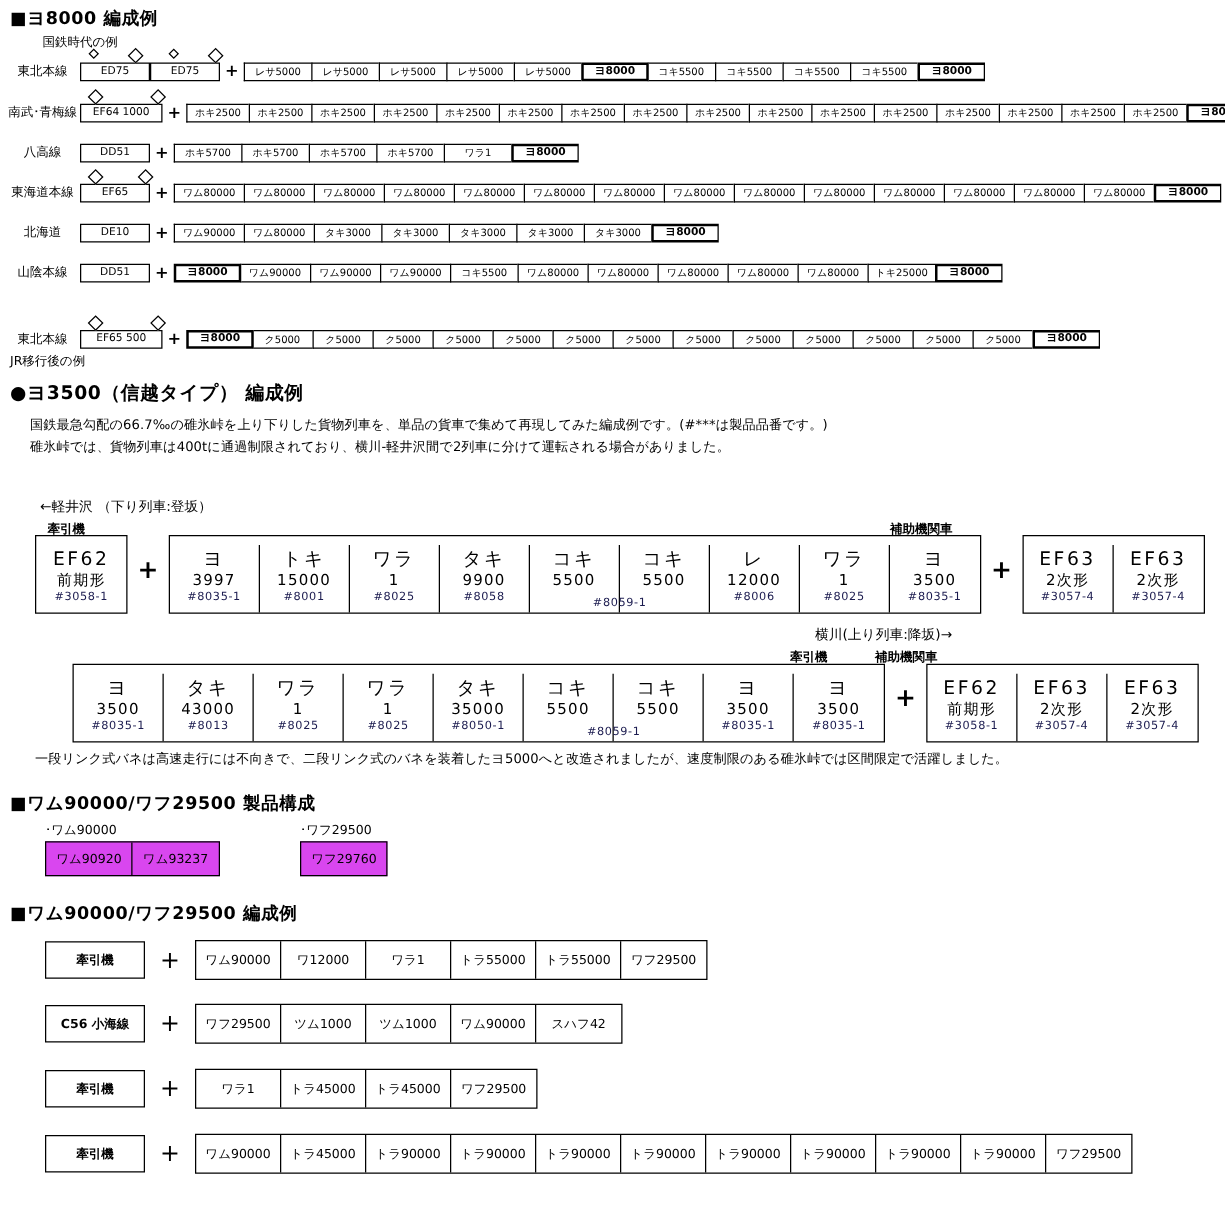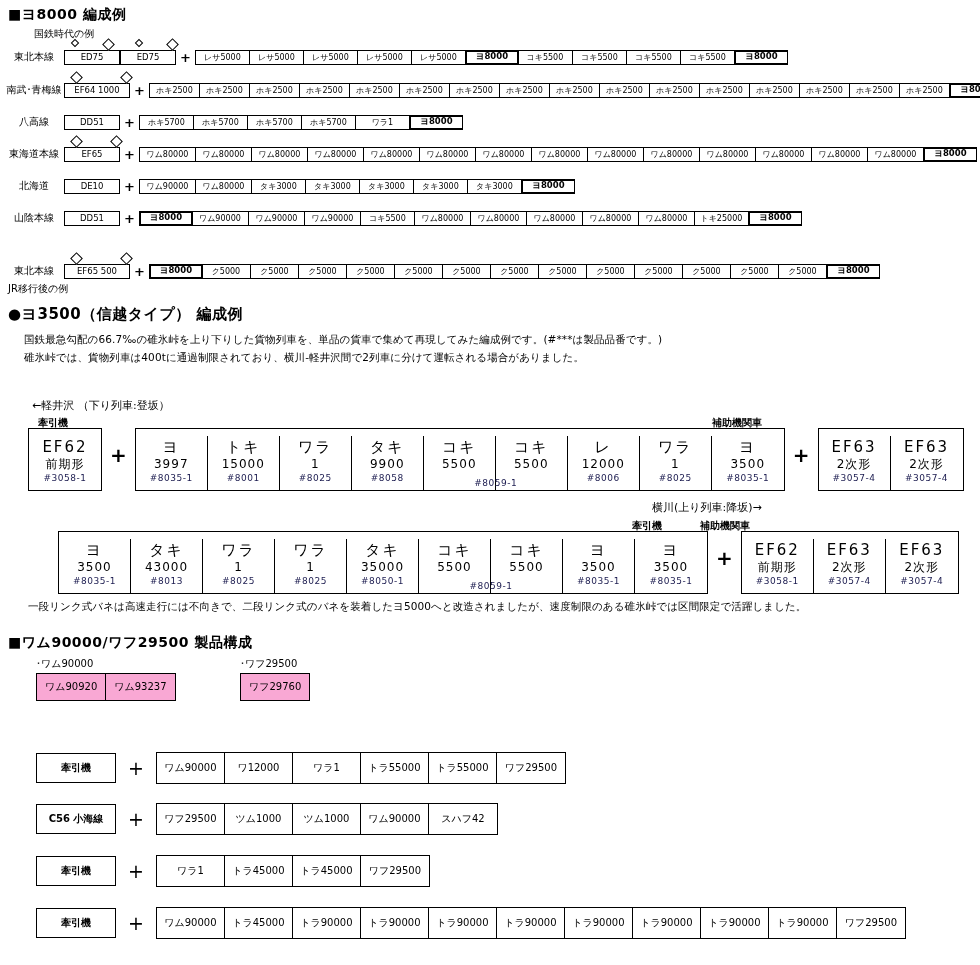--- a/index.html
+++ b/index.html
@@ -81,21 +81,21 @@
   .sbox{position:relative;}
   .plus-big{
     font-size:20px;font-weight:bold;line-height:54px;margin:0 8px;
     align-self:flex-start;
   }
   .cap{
     position:absolute;font-size:10px;white-space:nowrap;font-weight:bold;
   }
 
   
-  .pgroup{position:absolute;display:flex;border:1.4px solid #000;background:#f9a8d4;}
+  .pgroup{position:absolute;display:flex;border:1.4px solid #000;background:#d946ef;}
   .pbox{
     border-right:1.4px solid #000;box-sizing:border-box;height:26px;
     display:flex;align-items:center;justify-content:center;
     font-size:10px;padding:0 8px;white-space:nowrap;
   }
   .pgroup .pbox:last-child{border-right:none;}
 
   
   .brow{position:absolute;display:flex;align-items:center;}
   .bloco{
@@ -449,20 +449,21 @@
   <div class="abs" style="left:240px;top:657px;font-size:10px;white-space:nowrap;">･ワフ29500</div>
 
   <div id="wamu-product-group" class="pgroup" style="left:36px;top:673px;">
       <div class="pbox">ワム90920</div>
       <div class="pbox">ワム93237</div>
     </div>
   <div id="wafu-product-group" class="pgroup" style="left:240px;top:673px;">
       <div class="pbox">ワフ29760</div>
     </div>
 
+  <div class="abs h-sec" style="left:8px;top:722px;">■ワム90000/ワフ29500 編成例</div>
 
   <div id="wamu-consist-rows">
       <div class="brow" style="left: 36px; top: 752px;">
         <div class="bloco">牽引機</div>
         <div class="bplus">+</div>
         <div class="bcars">
           <div class="bcar">ワム90000</div>
           <div class="bcar">ワ12000</div>
           <div class="bcar">ワラ1</div>
           <div class="bcar">トラ55000</div>

